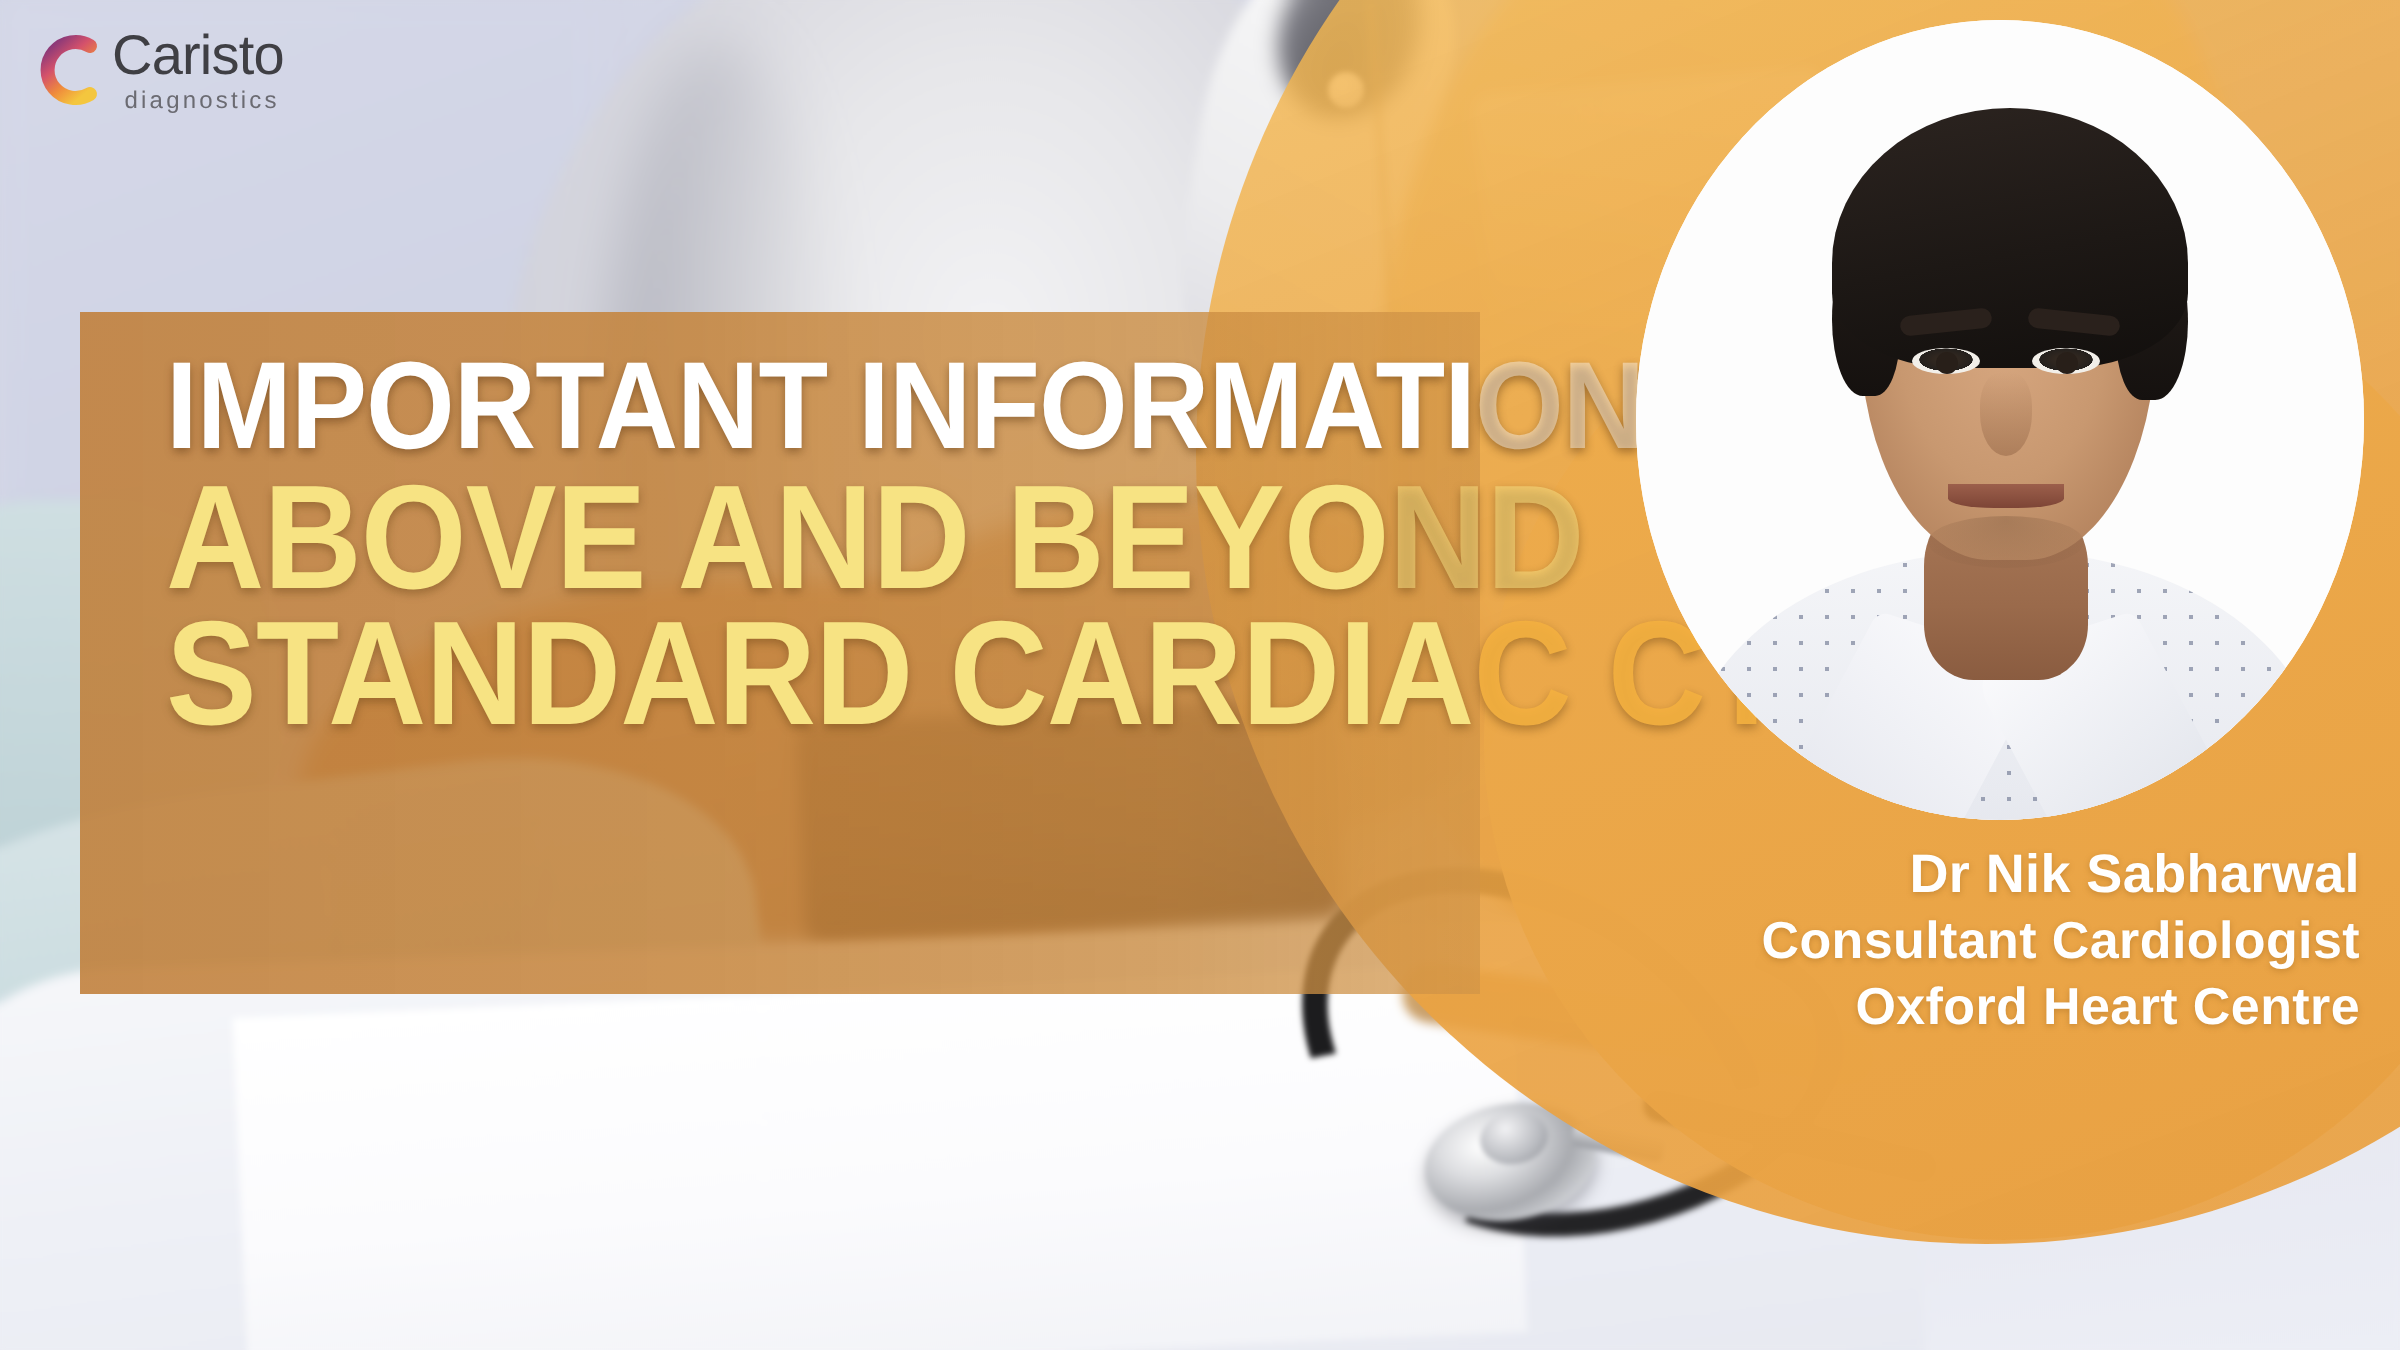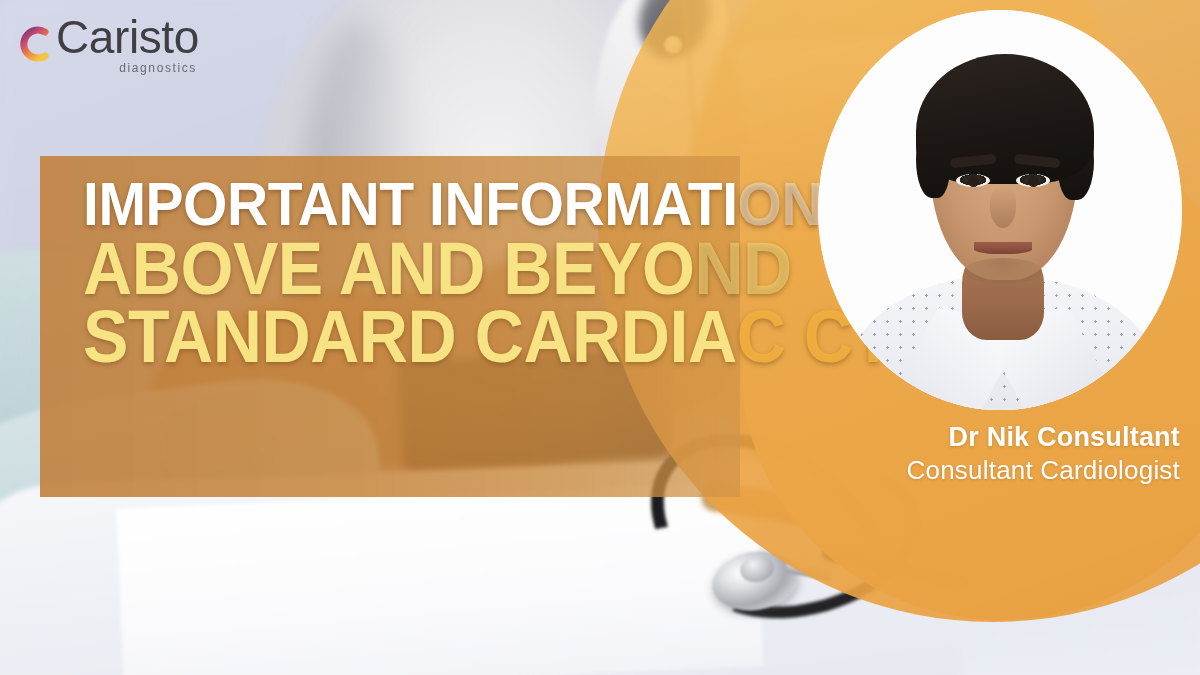--- a/index.html
+++ b/index.html
@@ -492,21 +492,21 @@
     line-height: 1.26;
     text-shadow: 0 1px 3px rgba(150,95,25,0.40);
   }
   .sp-name {
     font-size: 27px;
     font-weight: bold;
     letter-spacing: 0.2px;
   }
   .sp-role, .sp-org {
     font-size: 26px;
-    font-weight: normal;
+    font-weight: bold;
     letter-spacing: 0.2px;
   }
 
   
   .logo {
     position: absolute;
     left: 14px;
     top: 14px;
     z-index: 10;
     display: flex;
@@ -516,21 +516,21 @@
     position: relative;
     width: 40px; height: 40px;
     margin-right: 2px;
   }
   .logo-text {
     display: flex;
     flex-direction: column;
     line-height: 1;
   }
   .logo-word {
-    font-size: 46px;
+    font-size: 28px;
     color: #3f3f44;
     letter-spacing: -0.4px;
     font-weight: normal;
   }
   .logo-sub {
     font-size: 12px;
     color: #6b6b72;
     letter-spacing: 1.6px;
     text-align: right;
     margin-top: 2px;
@@ -605,22 +605,23 @@
     <div class="pt-eye-l"></div>
     <div class="pt-eye-r"></div>
     <div class="pt-pupil-l"></div>
     <div class="pt-pupil-r"></div>
     <div class="pt-nose"></div>
     <div class="pt-mouth"></div>
     <div class="pt-chin"></div>
   </div>
 
   <div class="speaker">
-    <div class="sp-name">Dr Nik Consultant</div>
+    <div class="sp-name">Dr Nik Sabharwal</div>
     <div class="sp-role">Consultant Cardiologist</div>
+    <div class="sp-org">Oxford Heart Centre</div>
   </div>
 
   <div class="logo">
     <div class="logo-mark">
       <svg width="40" height="40" viewBox="0 0 40 40" aria-hidden="true">
         <defs>
           <linearGradient id="arcg" x1="0.15" y1="0.05" x2="0.75" y2="1">
             <stop offset="0%" stop-color="#8e3a78"></stop>
             <stop offset="32%" stop-color="#d4516b"></stop>
             <stop offset="66%" stop-color="#ef8b3c"></stop>

